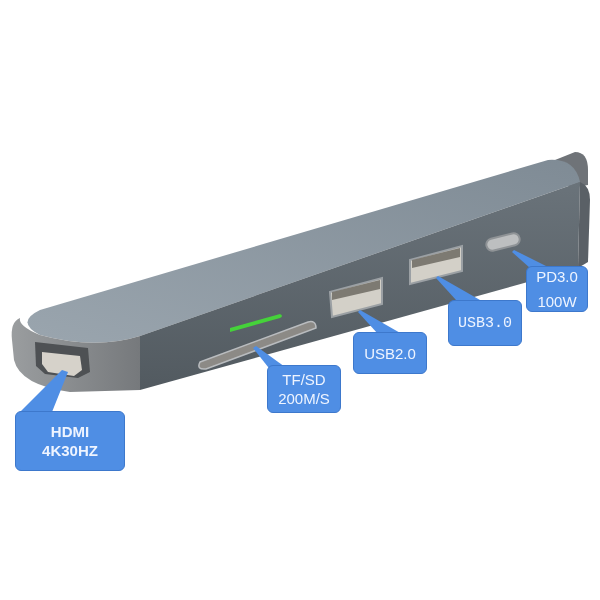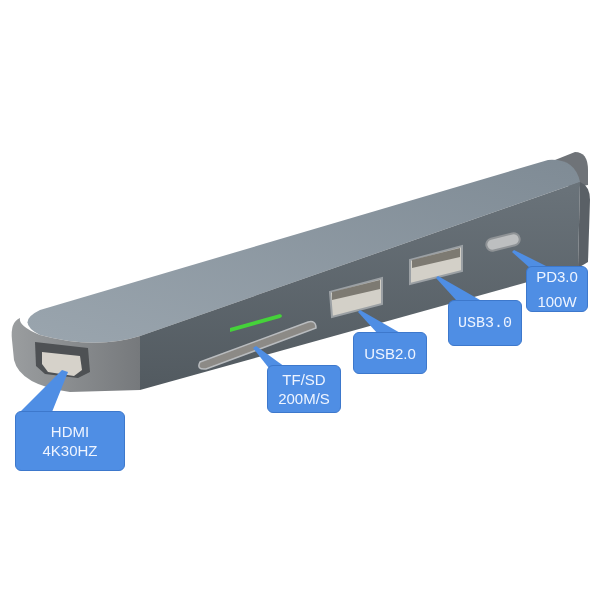--- a/index.html
+++ b/index.html
@@ -53,21 +53,21 @@
 
     <rect x="486" y="236" width="34" height="12" rx="6" transform="rotate(-14 503 242)" fill="#bdbfc0" stroke="#8f9396" stroke-width="2"></rect>
 
     <path d="M62 370 L20 412 L52 412 L68 372 Z" fill="#4f8ee4"></path>
     <path d="M253 348 L272 372 L292 372 L256 346 Z" fill="#4f8ee4"></path>
     <path d="M358 312 L378 334 L402 334 L360 310 Z" fill="#4f8ee4"></path>
     <path d="M436 278 L456 300 L480 300 L438 276 Z" fill="#4f8ee4"></path>
     <path d="M512 252 L530 268 L550 268 L514 250 Z" fill="#4f8ee4"></path>
   </svg>
 
-  <div class="callout" style="left:15px;top:411px;width:108px;height:58px;">
+  <div class="callout" style="left:15px;top:411px;width:108px;height:58px;font-weight:bold;">
     <span>HDMI</span>
     <span>4K30HZ</span>
   </div>
   <div class="callout" style="left:267px;top:365px;width:72px;height:46px;">
     <span>TF/SD</span>
     <span>200M/S</span>
   </div>
   <div class="callout" style="left:353px;top:332px;width:72px;height:40px;">
     <span>USB2.0</span>
   </div>

